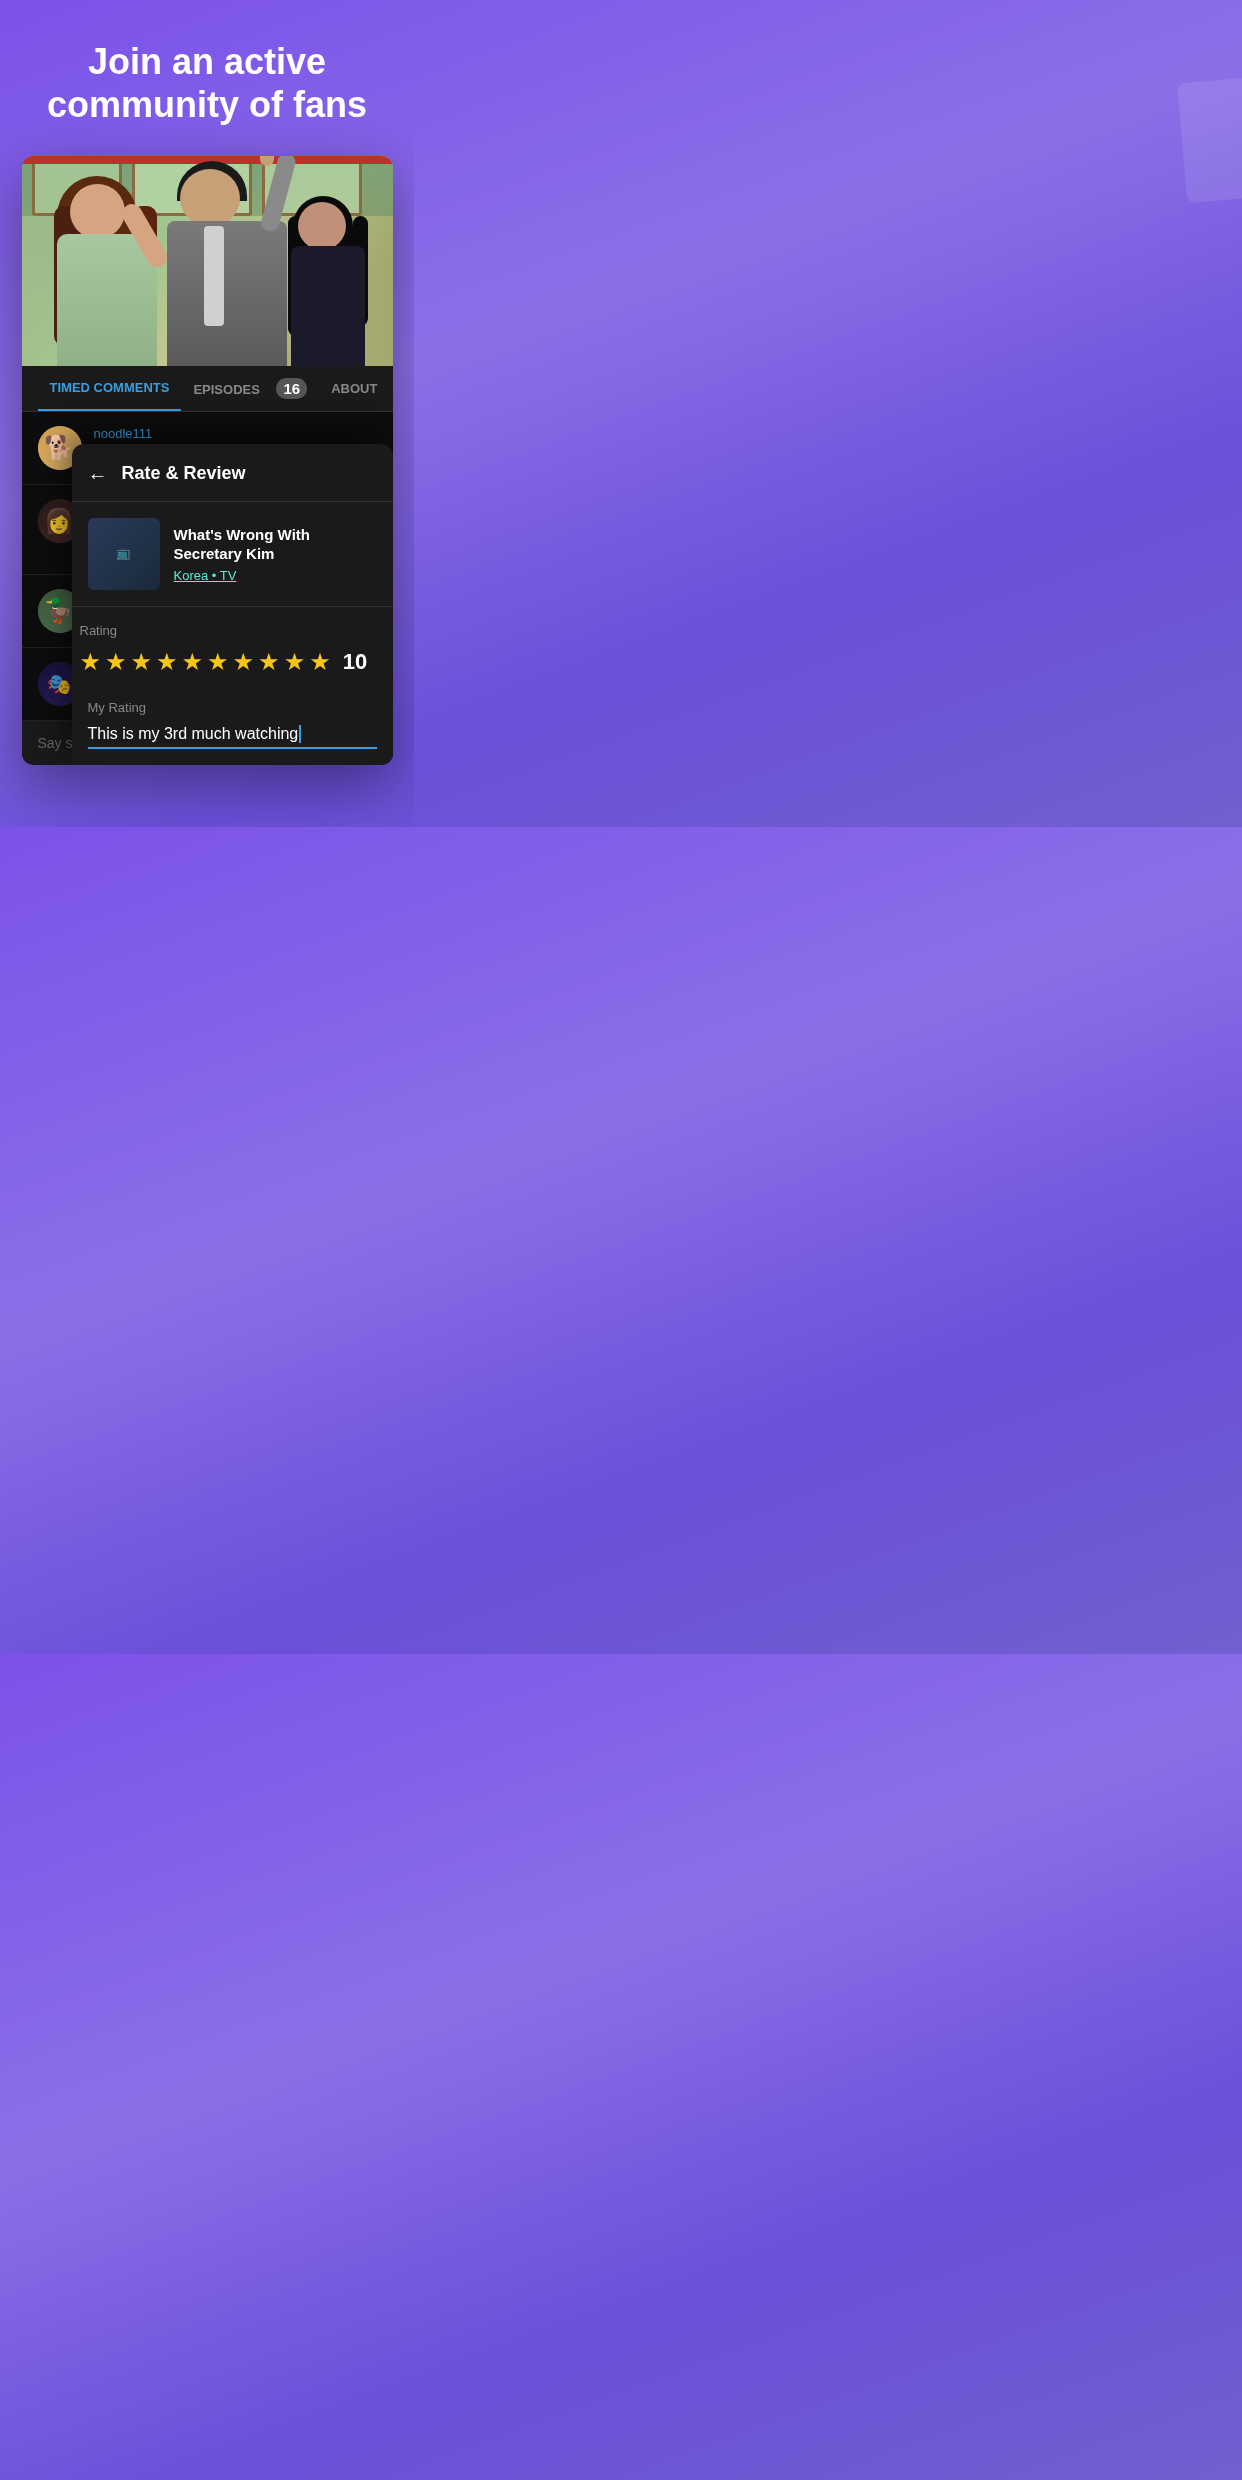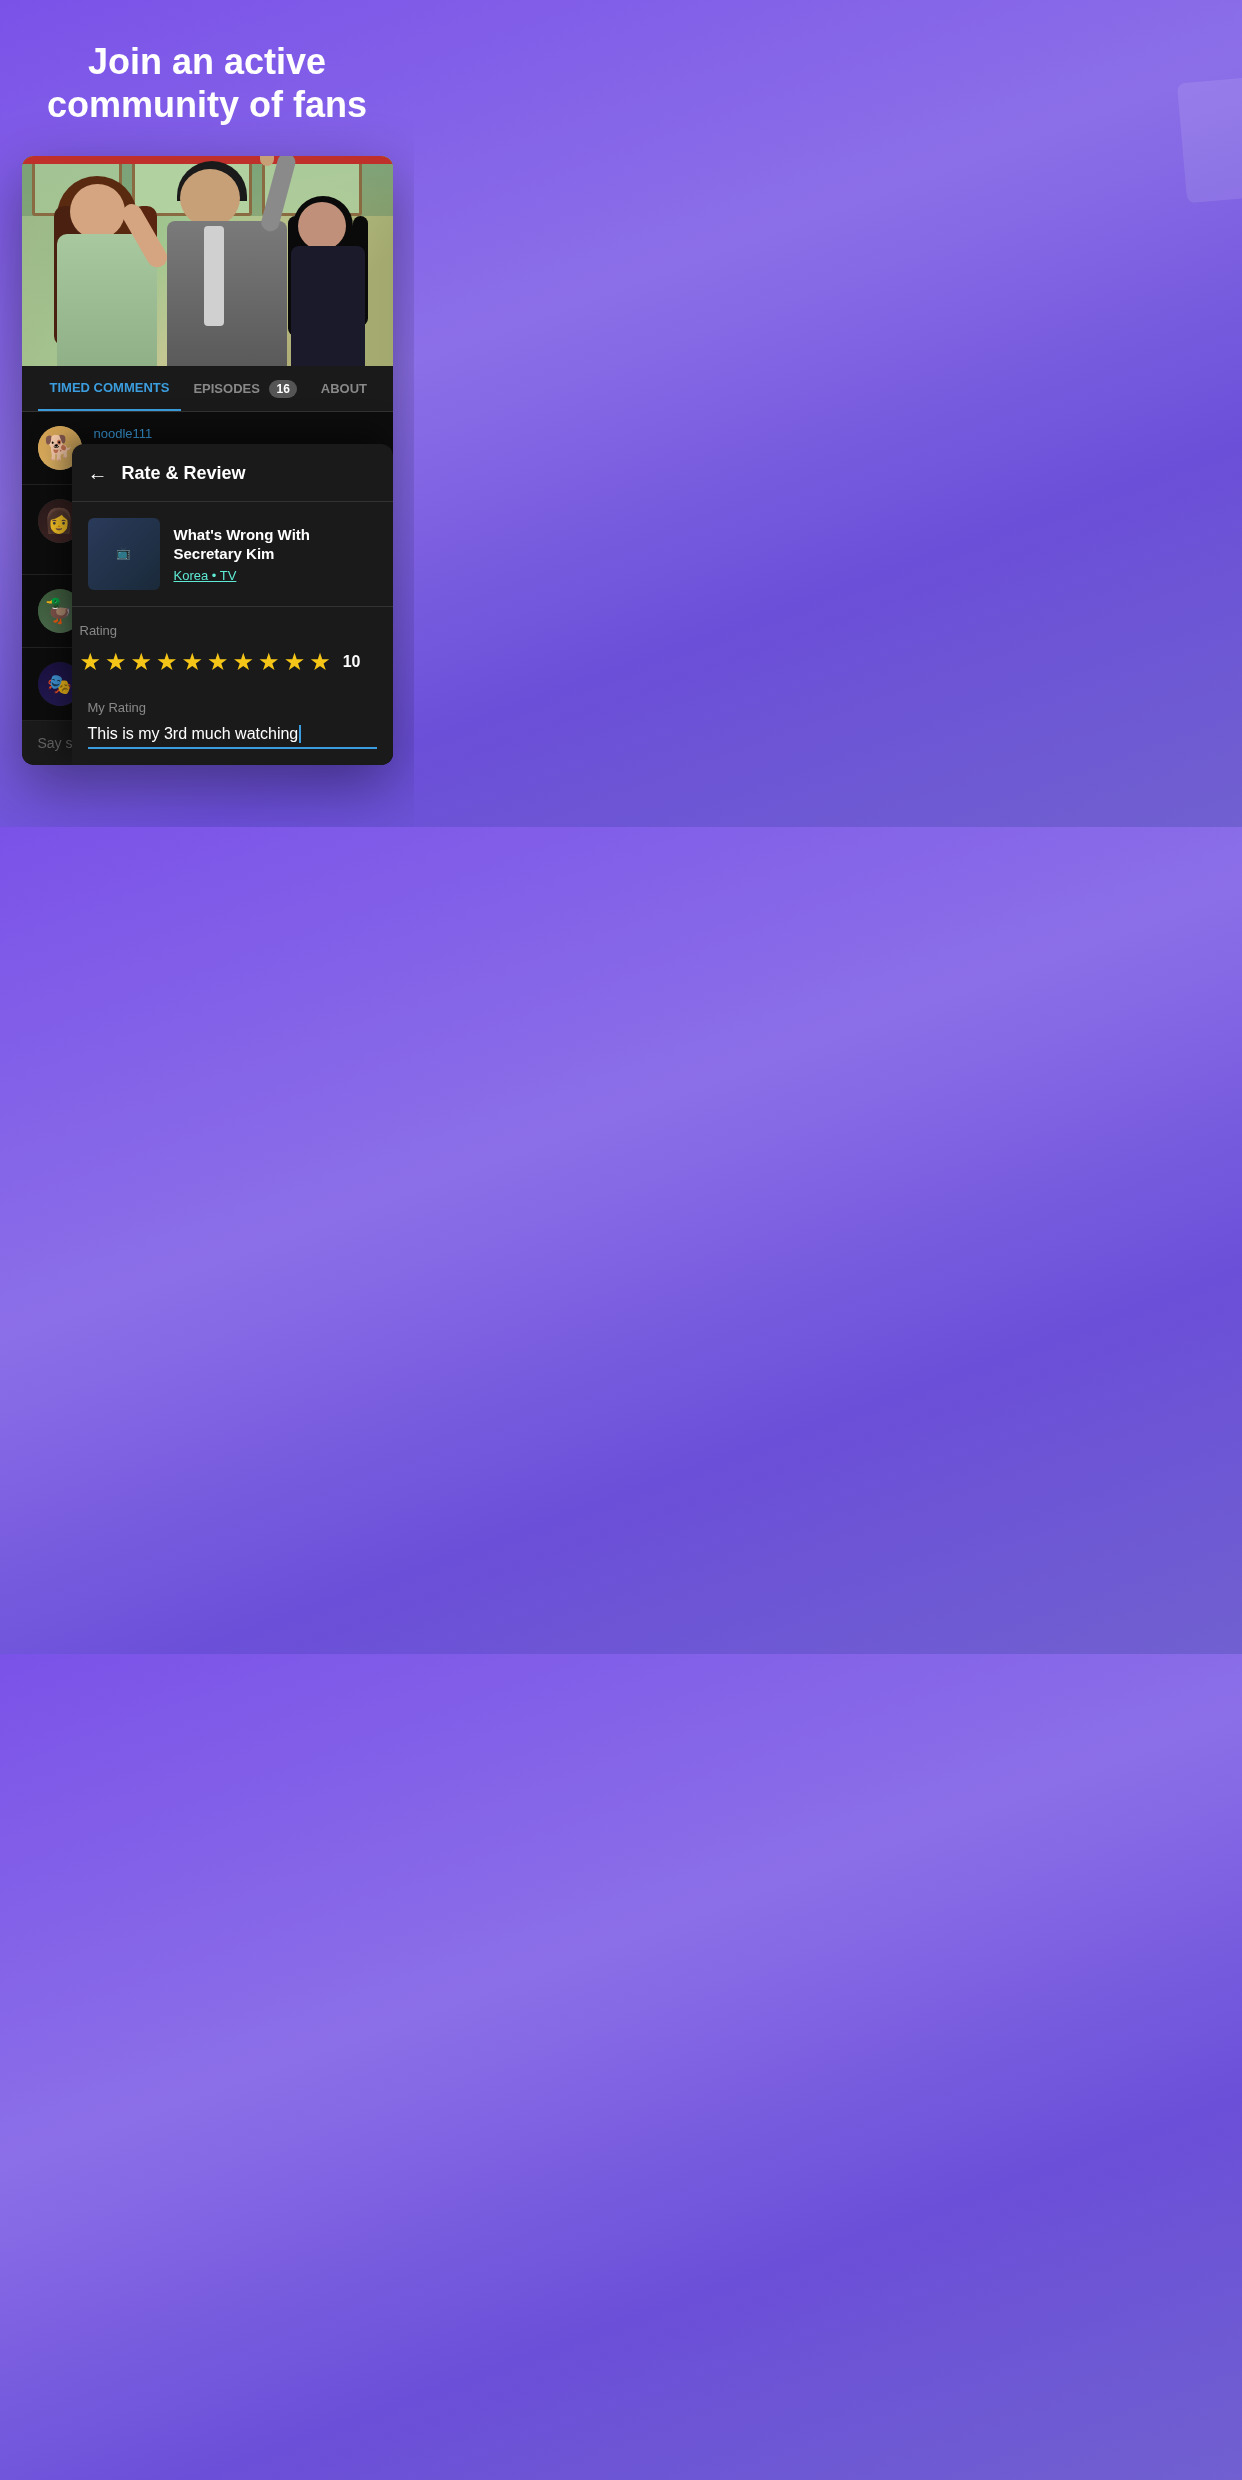--- a/index.html
+++ b/index.html
@@ -72,25 +72,25 @@
     }
 
     .tab.active {
       color: #3b9ddd;
       border-bottom: 2px solid #3b9ddd;
     }
 
     .episode-badge {
       background: #555;
       color: #fff;
-      font-size: 12px;
+      font-size: 15px;
       font-weight: 700;
       border-radius: 10px;
       padding: 2px 7px;
-      margin-left: 6px;
+      margin-left: 13px;
     }
 
     .comments-section {
       background: #0d0d0d;
     }
 
     .comment-item {
       display: flex;
       align-items: flex-start;
       padding: 14px 16px;
@@ -252,21 +252,21 @@
       align-items: center;
       gap: 4px;
     }
 
     .star {
       font-size: 24px;
       color: #f5c518;
     }
 
     .rating-number {
-      font-size: 16px;
+      font-size: 22px;
       font-weight: 700;
       color: #fff;
       margin-left: 8px;
     }
 
     .review-section {
       padding: 16px;
     }
 
     .review-label {

